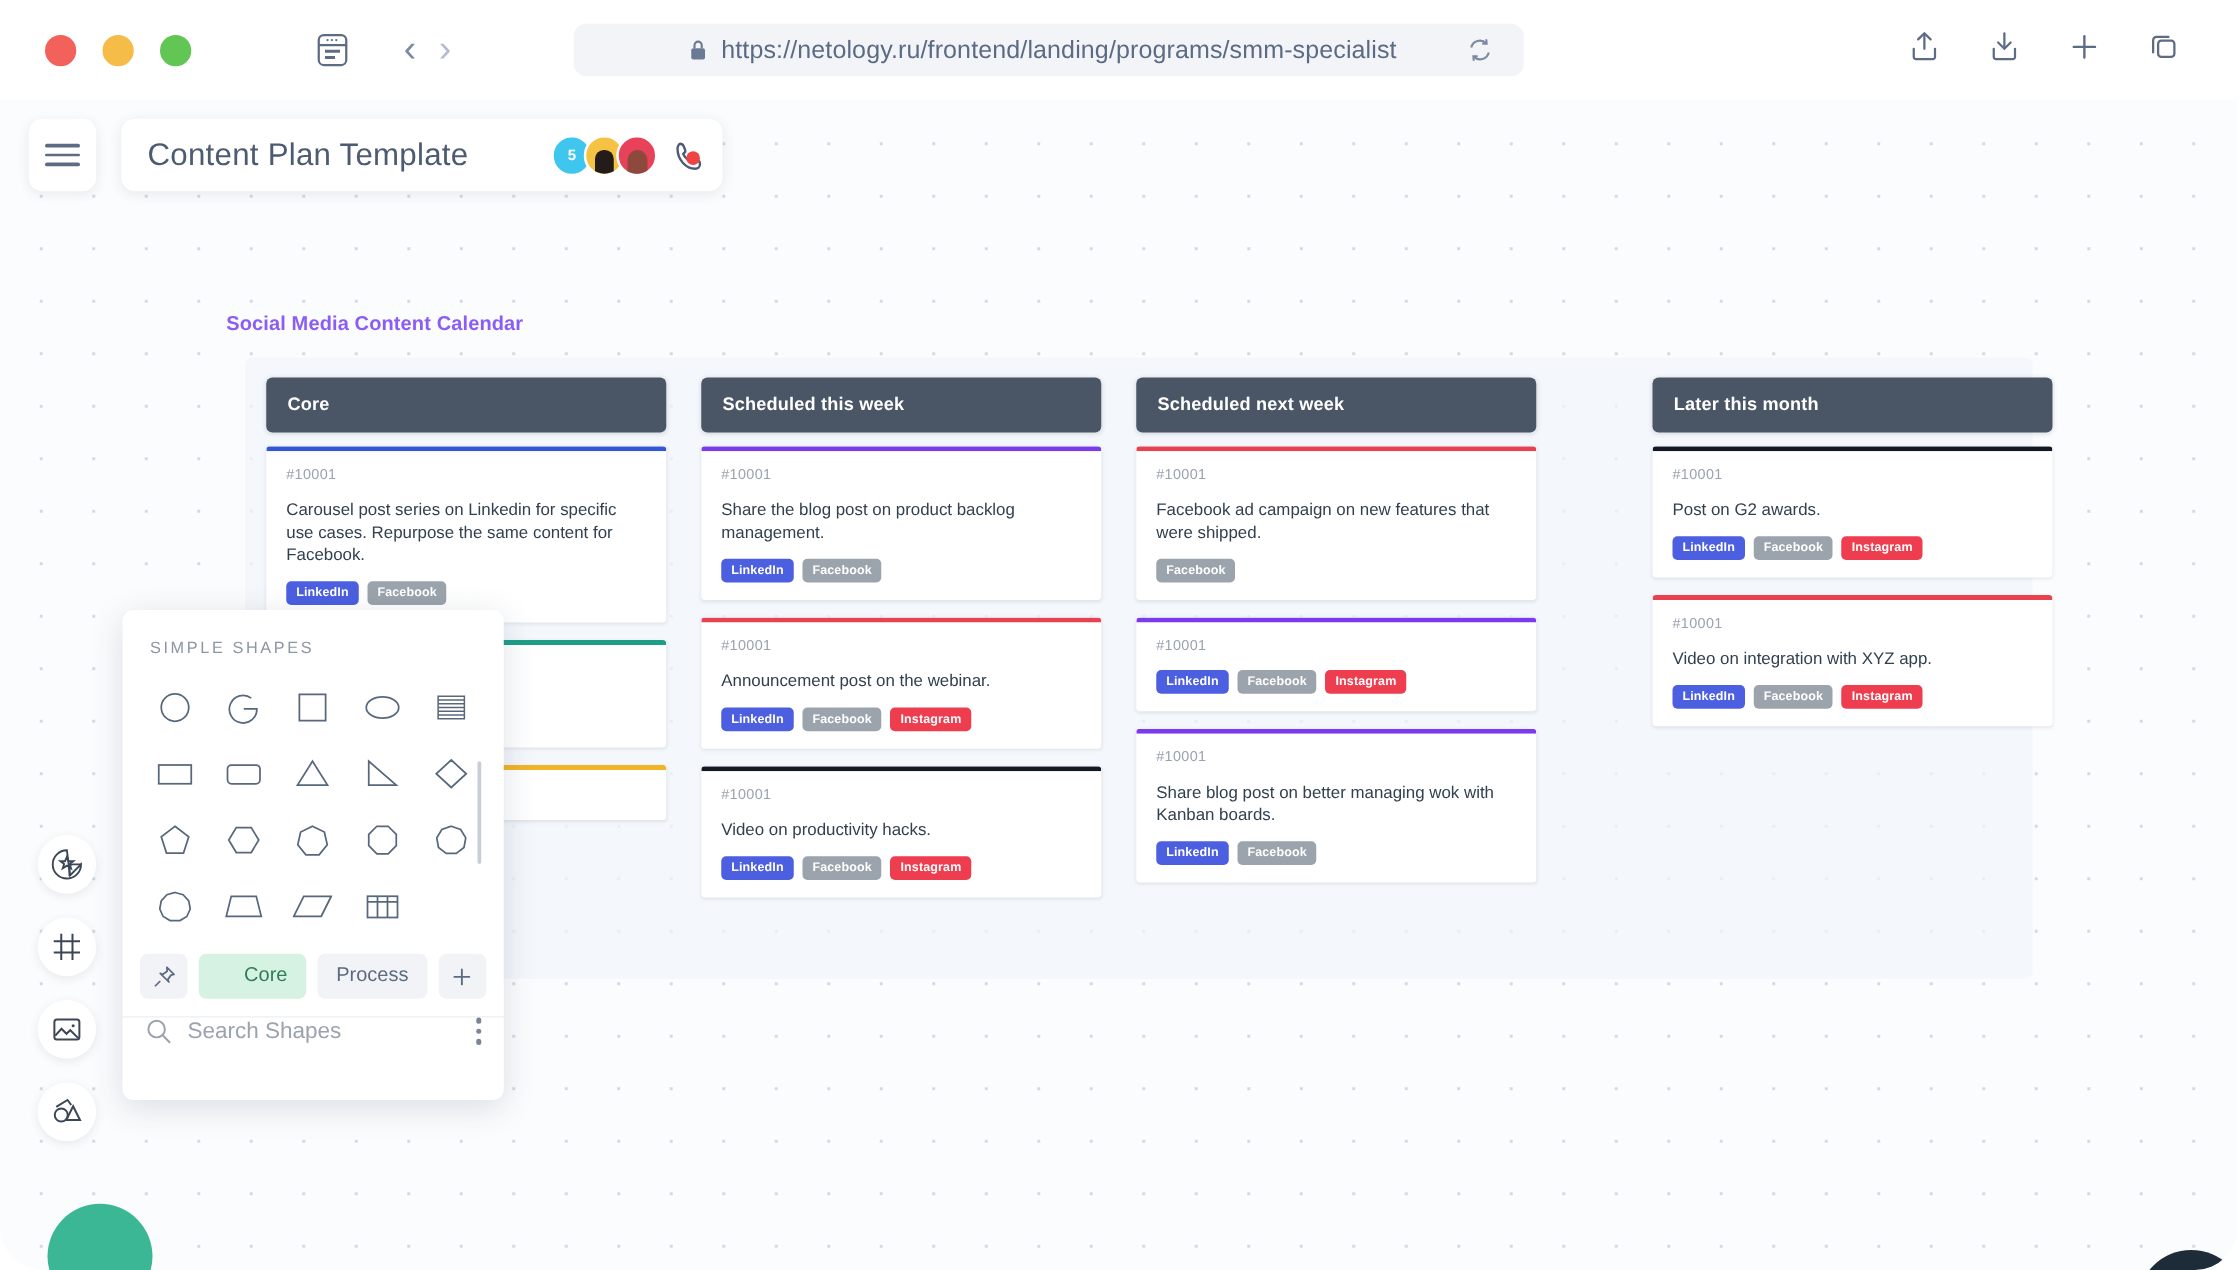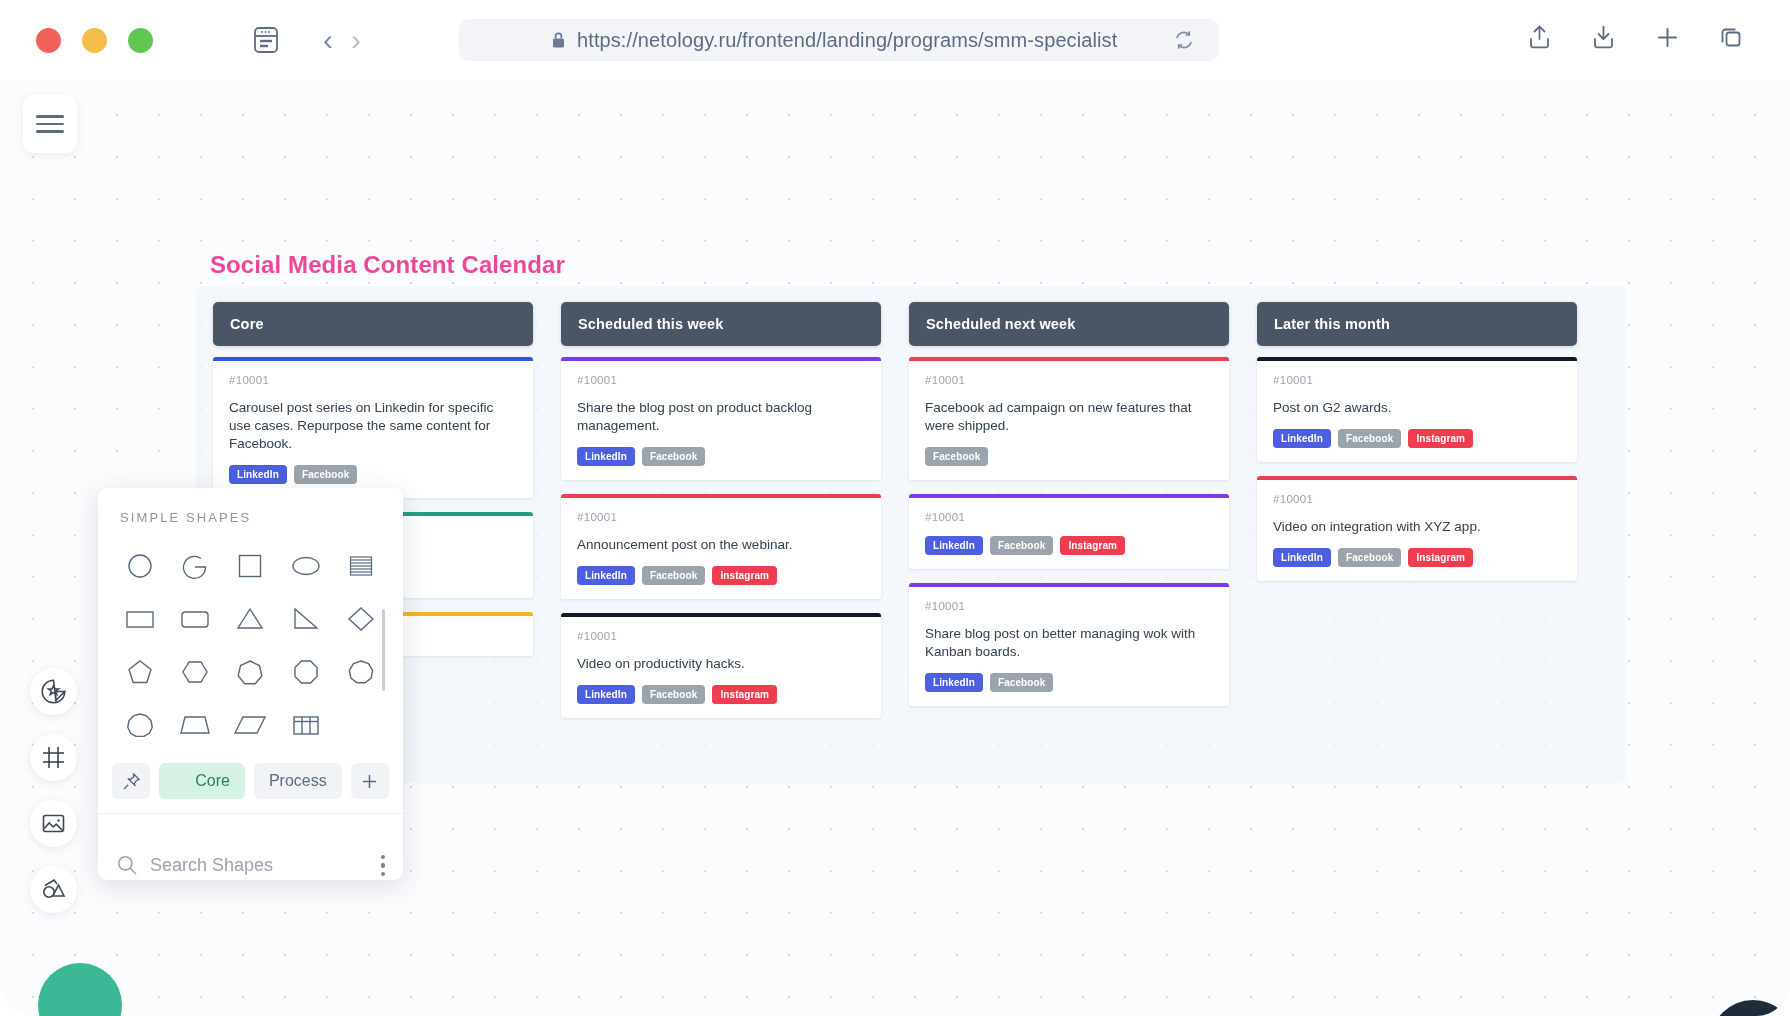--- a/index.html
+++ b/index.html
@@ -131,22 +131,22 @@
     width: 32px; height: 32px; color: #4d5b72;
   }
   .phone-badge {
     position: absolute; right: 8px; top: 12px;
     width: 11px; height: 11px; border-radius: 50%;
     background: #ef4444;
   }
 
   
   .board-heading {
-    position: absolute; left: 210px; top: 251px;
-    font-size: 24px; font-weight: bold; color: #ec4899;
+    position: absolute; left: 181px; top: 251px;
+    font-size: 16px; font-weight: bold; color: #8b5cf6;
     letter-spacing: 0.1px;
   }
   .board-surface {
     position: absolute; left: 196px; top: 286px;
     width: 1430px; height: 497px;
     background: rgba(241,245,250,0.72);
     border-radius: 6px;
   }
   .column {
     position: absolute; top: 302px;
@@ -260,21 +260,21 @@
     font-size: 16px; color: #5c6b80;
     padding: 0 15px;
   }
   .ptab.icon-only { width: 40px; padding: 0; }
   .ptab.active { background: #d6f2e2; color: #2f7d56; padding-left: 36px; }
   .panel-divider {
     margin-top: 14px;
     height: 1px; background: #eceff4;
   }
   .panel-search {
-    height: 62px; display: flex; align-items: flex-end;
+    height: 62px; display: flex; align-items: flex-start;
     padding: 0 18px;
   }
   .search-text {
     margin-left: 12px; font-size: 18px; color: #9aa3af;
   }
   .kebab { margin-left: auto; display: flex; flex-direction: column; gap: 4px; }
   .kebab i { display: block; width: 4.5px; height: 4.5px; border-radius: 50%; background: #7a8493; }
   svg { display: block; }
 </style>
 </head>
@@ -357,20 +357,34 @@
   <div class="canvas"></div>
 
   <div class="hamburger-card">
     <div class="hamburger">
       <span></span>
         <span></span>
         <span></span>
     </div>
   </div>
 
+  <div class="title-card">
+    <div class="board-title">Content Plan Template</div>
+    <div class="avatars">
+      <div class="av count">5</div>
+      <div class="av ph1"></div>
+      <div class="av ph2"></div>
+    </div>
+    <div class="phone-btn">
+      <svg width="32" height="32" viewBox="0 0 32 32" fill="none" stroke="#4d5b72" stroke-width="1.9" stroke-linecap="round" stroke-linejoin="round">
+        <path d="M8 6c1.6 0 2.3.4 2.9 1.9l1.2 2.9c.4 1 .2 1.7-.6 2.4l-1 .9c1.2 2.6 3 4.4 5.6 5.6l.9-1c.7-.8 1.4-1 2.4-.6l2.9 1.2C23.6 19.9 24 20.6 24 22.2c0 2.1-1.6 3.8-3.8 3.8C13 26 6 19 6 9.8 6 7.6 7.7 6 8 6z"></path>
+      </svg>
+      <div class="phone-badge"></div>
+    </div>
+  </div>
 
   <div class="board-heading">Social Media Content Calendar</div>
   <div class="board-surface"></div>
 
   <div class="column" id="col-0" style="left:213px;">
     <div class="col-header">
       <div class="col-title">Core</div>
     </div>
     <div class="cards" id="cards-0">
         <div class="card" style="border-top-color: rgb(52, 85, 214);">
@@ -450,21 +464,21 @@
           <div class="card-id">#10001</div>
           <div class="card-text">Share blog post on better managing wok with Kanban boards.</div>
           <div class="tags">
             <span class="tag linkedin">LinkedIn</span>
             <span class="tag facebook">Facebook</span>
           </div>
         </div>
       </div>
   </div>
 
-  <div class="column" id="col-3" style="left:1257px;">
+  <div class="column" id="col-3" style="left:1322px;">
     <div class="col-header">
       <div class="col-title">Later this month</div>
     </div>
     <div class="cards" id="cards-3">
         <div class="card" style="border-top-color: rgb(18, 24, 38);">
           <div class="card-id">#10001</div>
           <div class="card-text">Post on G2 awards.</div>
           <div class="tags">
             <span class="tag linkedin">LinkedIn</span>
             <span class="tag facebook">Facebook</span>

